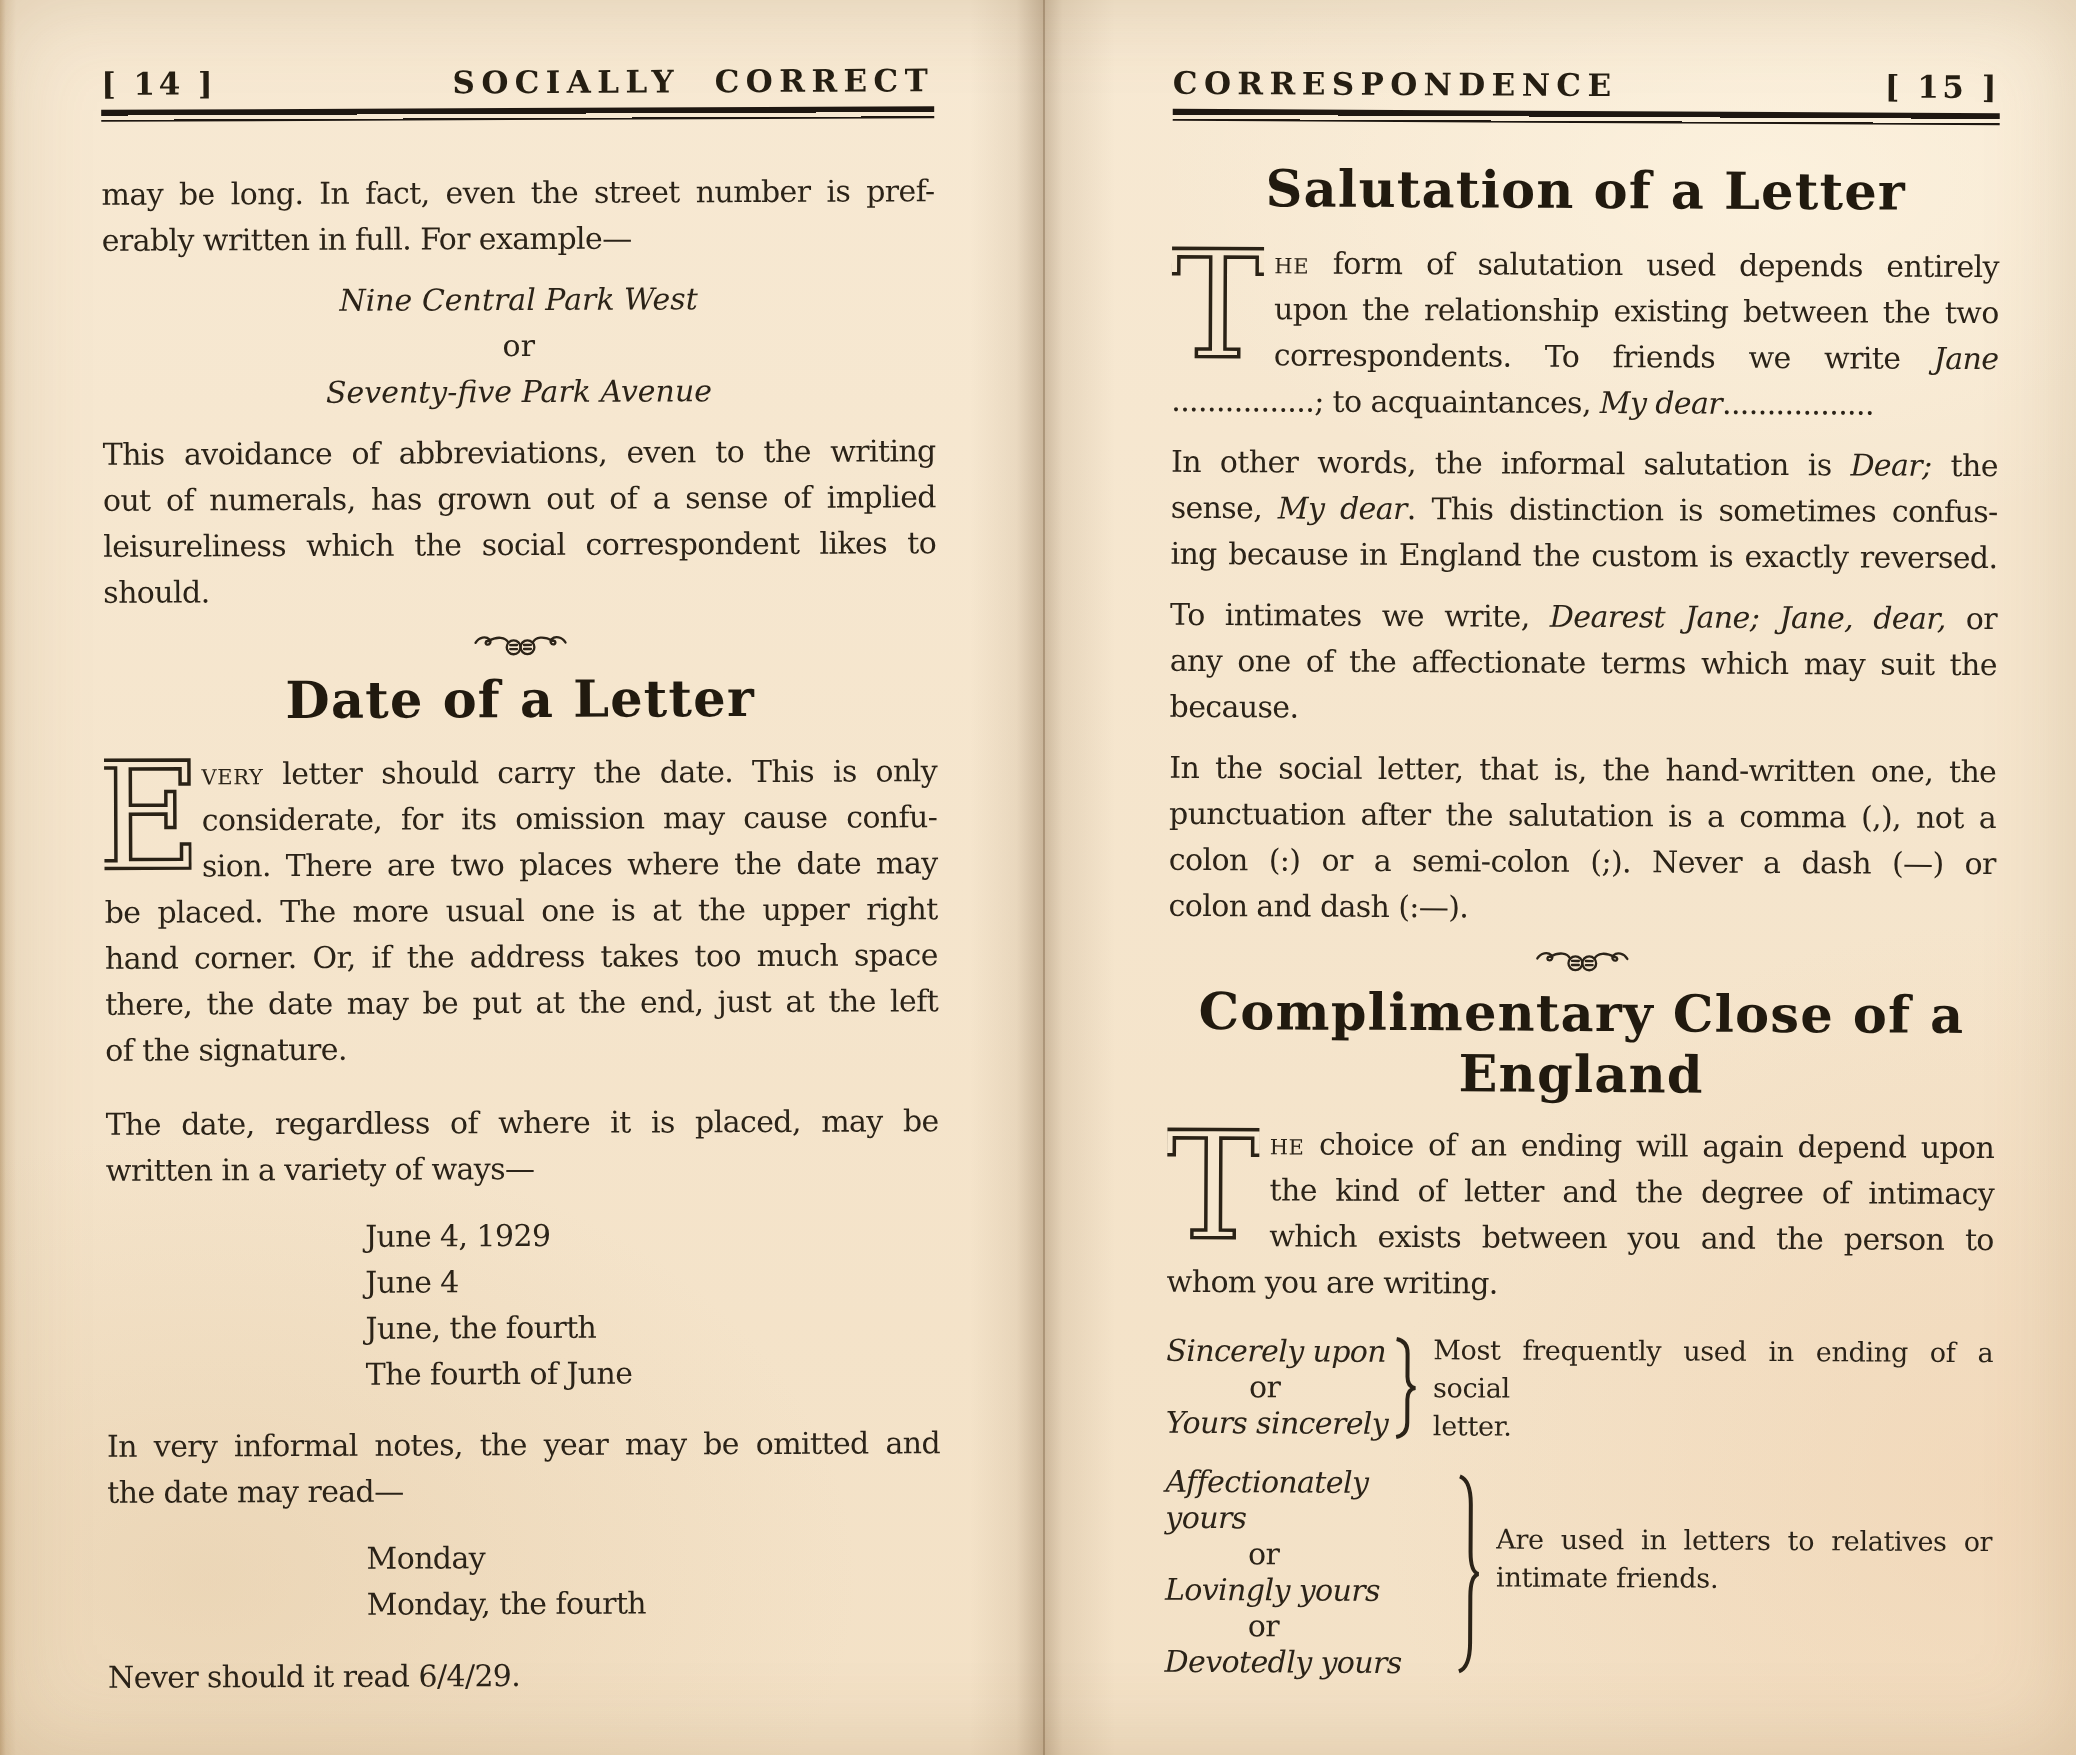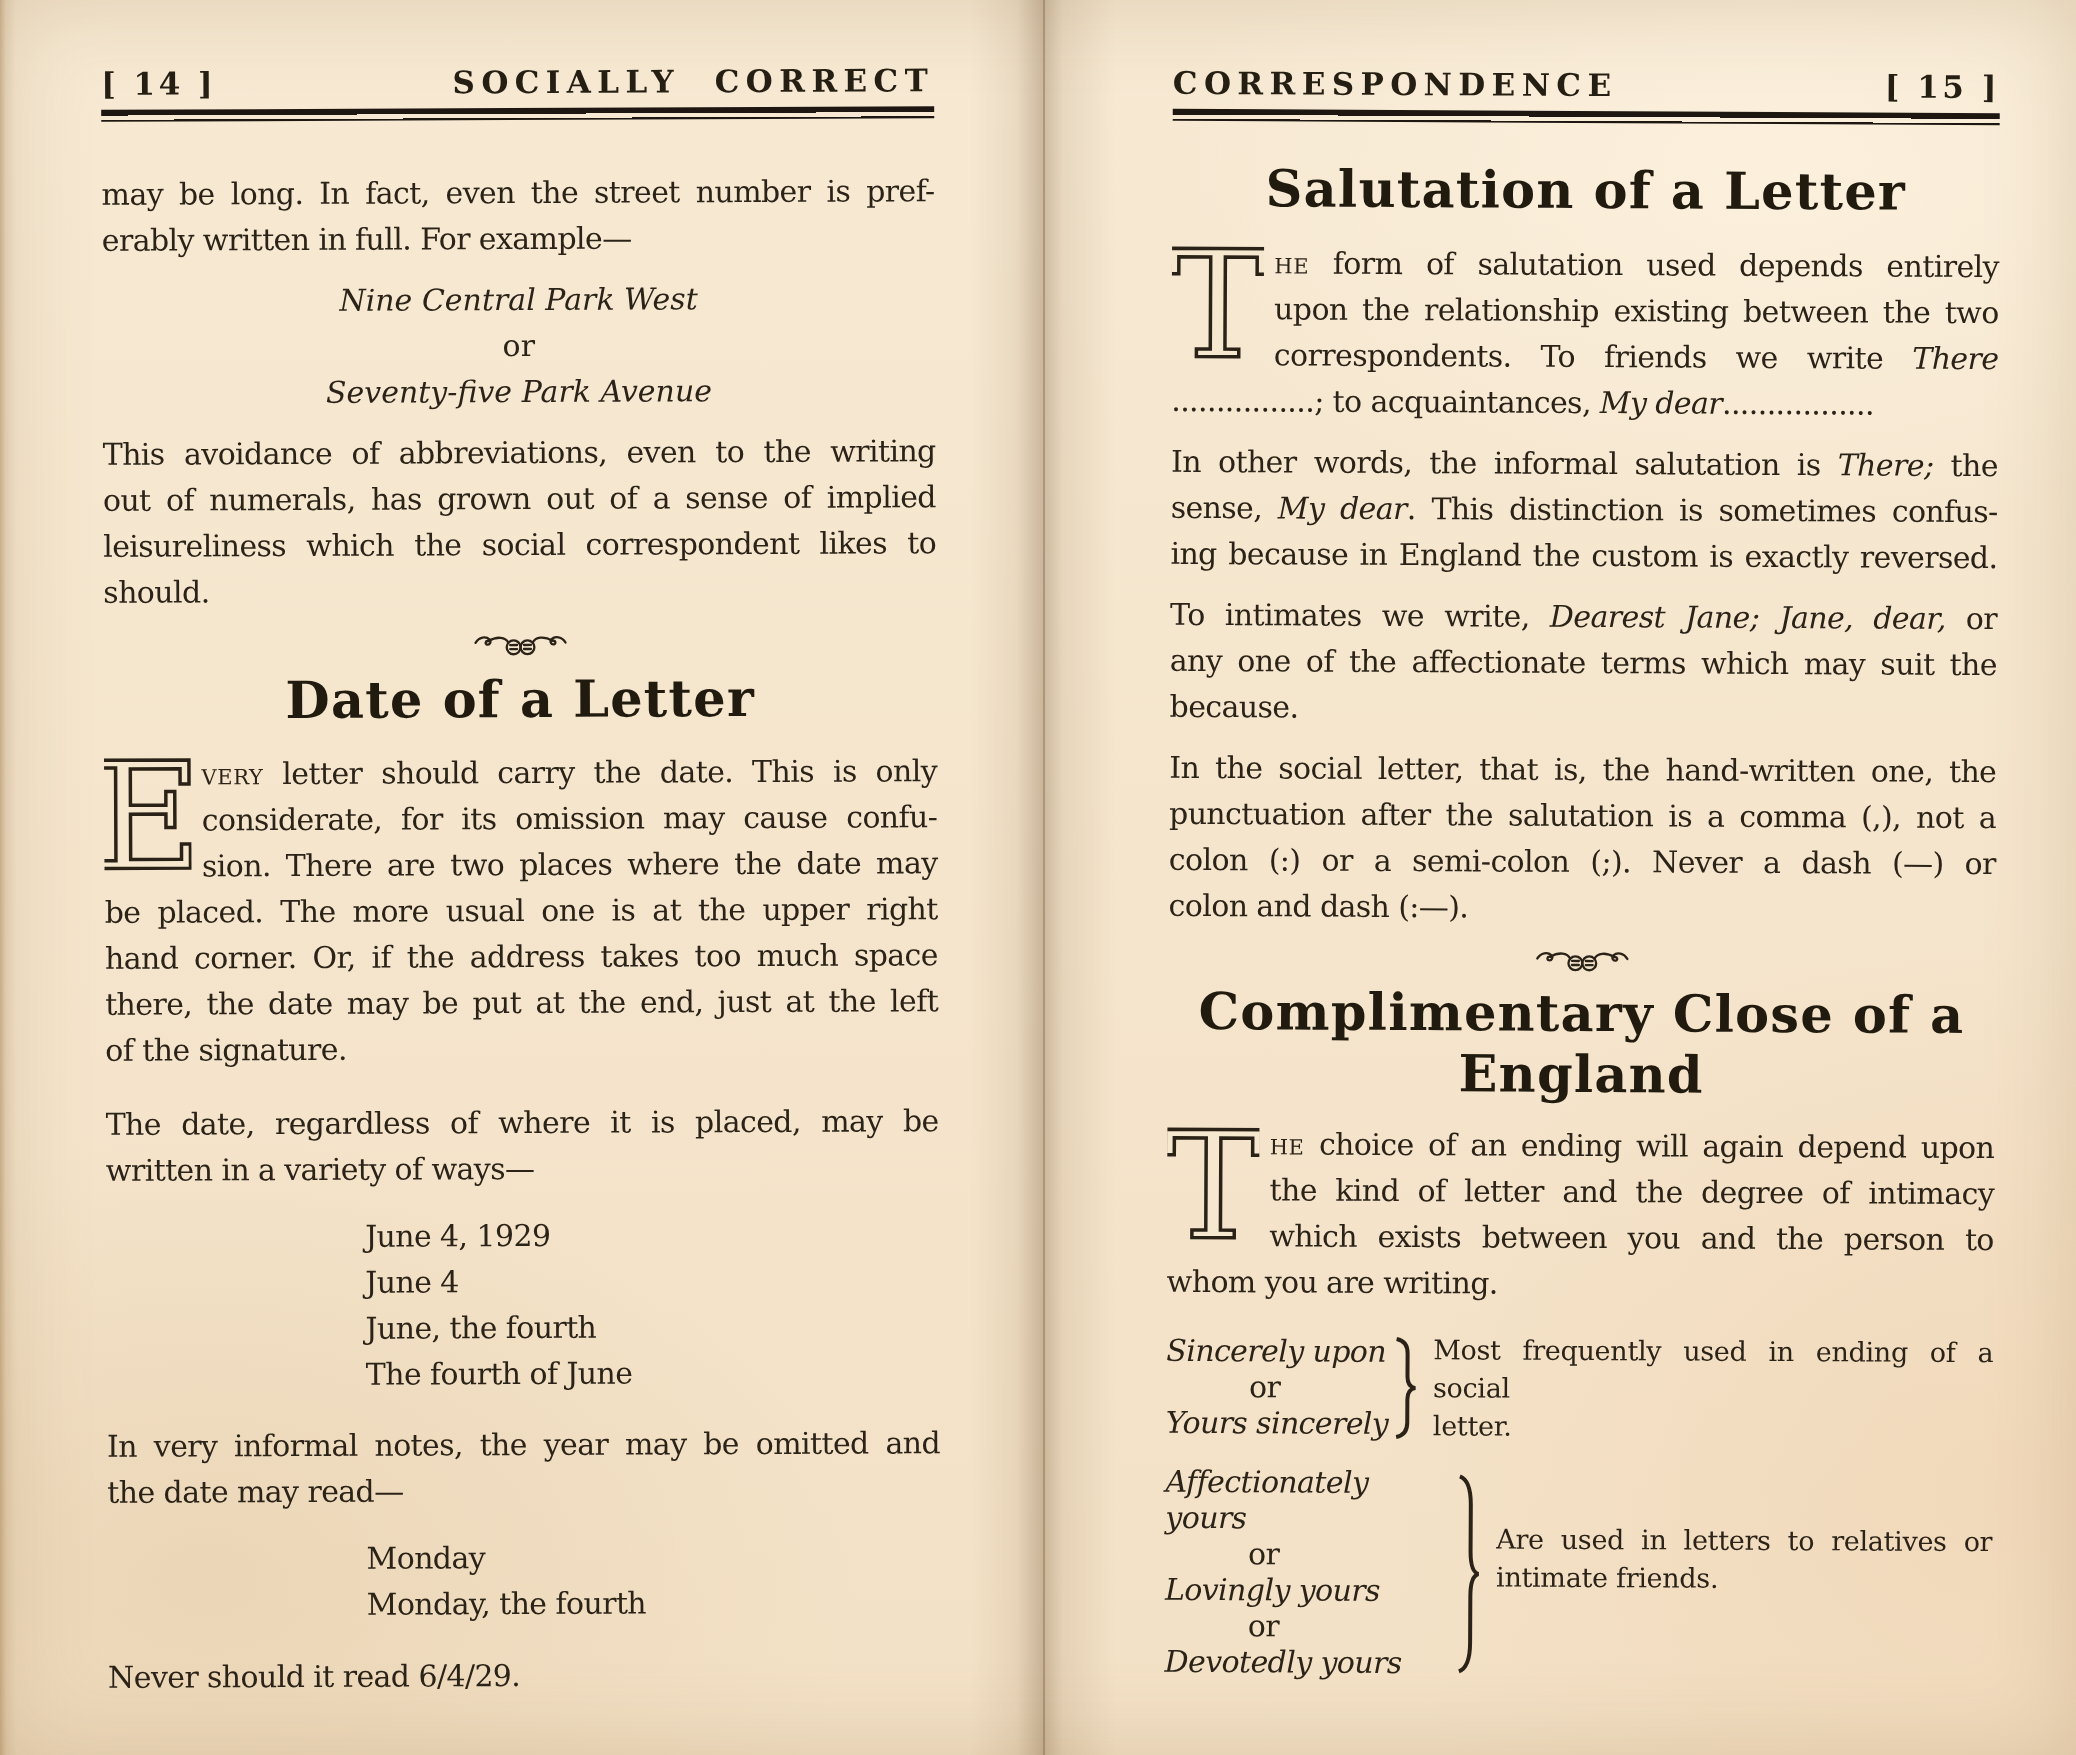--- a/index.html
+++ b/index.html
@@ -179,27 +179,27 @@
 
       <h2 class="section-heading" style="margin-top:37px">Salutation of a Letter</h2>
 
       <div class="para" style="margin-top:21px">
         <svg class="dropcap" width="92" height="119" viewBox="0 0 158 205" style="font-size:52px">
           <text class="dc-letter" x="79" y="196" text-anchor="middle">T</text>
         </svg>
         <div>
             <div class="tline just"><span class="sc">he</span><span> form of salutation used depends entirely</span></div>
             <div class="tline just"><span>upon the relationship existing between the two</span></div>
-            <div class="tline just"><span>correspondents. To friends we write </span><i>There</i></div>
+            <div class="tline just"><span>correspondents. To friends we write </span><i>Jane</i></div>
             <div class="tline"><span>................; to acquaintances, </span><i>My dear</i><span>.................</span></div>
           </div>
       </div>
 
       <div class="para" style="margin-top:15px">
-          <div class="tline just"><span>In other words, the informal salutation is </span><i>There;</i><span> the</span></div>
+          <div class="tline just"><span>In other words, the informal salutation is </span><i>Dear;</i><span> the</span></div>
           <div class="tline just"><span>sense, </span><i>My dear</i><span>. This distinction is sometimes confus-</span></div>
           <div class="tline just"><span>ing because in England the custom is exactly reversed.</span></div>
         </div>
 
       <div class="para" style="margin-top:15px">
           <div class="tline just"><span>To intimates we write, </span><i>Dearest Jane; Jane, dear,</i><span> or</span></div>
           <div class="tline just"><span>any one of the affectionate terms which may suit the</span></div>
           <div class="tline"><span>because.</span></div>
         </div>
 

